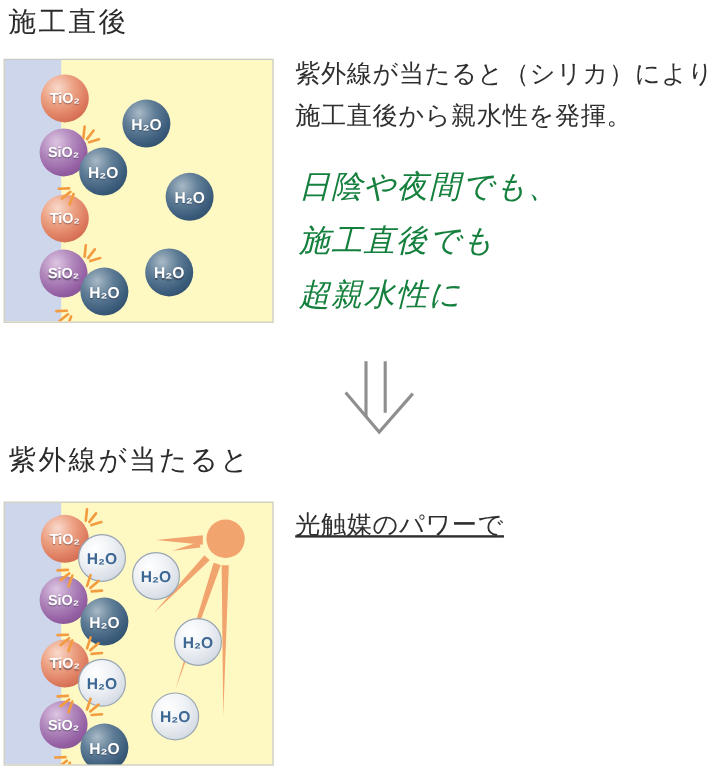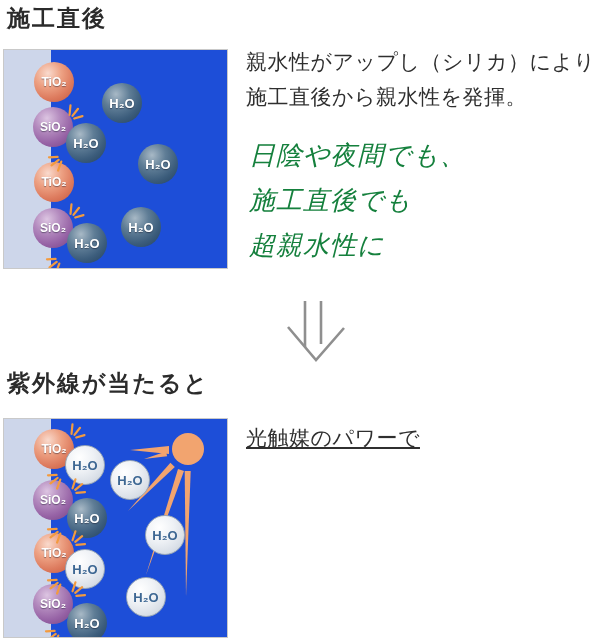--- a/index.html
+++ b/index.html
@@ -3,25 +3,25 @@
 <meta charset="utf-8">
 <style>
   html,body{margin:0;padding:0;}
   body{
     width:600px;height:641px;position:relative;background:#ffffff;
     font-family:"Liberation Sans","DejaVu Sans",sans-serif;
     color:#2f2f2f;overflow:hidden;
   }
   .section-title{
     position:absolute;left:7px;font-size:23px;letter-spacing:2px;
-    color:#2b2b2b;font-weight:700;
+    color:#2b2b2b;font-weight:400;
   }
   .panel{
     position:absolute;left:3px;width:223px;height:218px;
-    background:#1d4ed8;border:1px solid #c9c9c9;overflow:hidden;
+    background:#fef9c3;border:1px solid #c9c9c9;overflow:hidden;
   }
   .wall{
     position:absolute;left:0;top:0;width:47px;height:100%;
     background:#cdd6ea;
   }
   .sphere{
     position:absolute;width:40px;height:40px;border-radius:50%;
     display:flex;align-items:center;justify-content:center;
     font-weight:bold;font-size:12px;line-height:1;
     color:#ffffff;text-shadow:0 1px 1px rgba(20,20,40,.45);
@@ -92,21 +92,21 @@
       </g>
     </defs>
     <use href="#spark" transform="translate(64,70) rotate(-52)"></use>
     <use href="#spark" transform="translate(60,107) rotate(142)"></use>
     <use href="#spark" transform="translate(65,169) rotate(-52)"></use>
     <use href="#spark" transform="translate(58,209) rotate(142)"></use>
   </svg>
 </div>
 
 <div class="desc" style="top:44px;">
-  <div>親水性がアップし（シリカ）により</div>
+  <div>紫外線が当たると（シリカ）により</div>
   <div>施工直後から親水性を発揮。</div>
 </div>
 
 <div class="highlight" style="color:#15803d;font-style:italic;">
   <div>日陰や夜間でも、</div>
   <div>施工直後でも</div>
   <div>超親水性に</div>
 </div>
 
 <div class="arrow-wrap">

